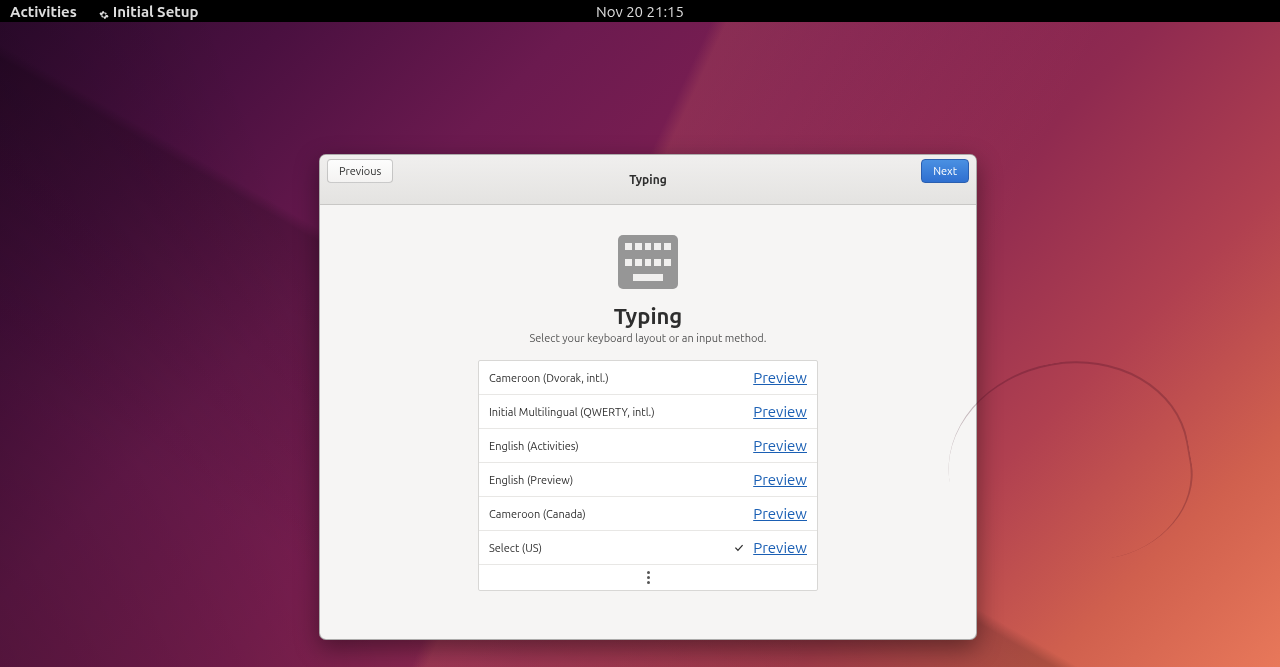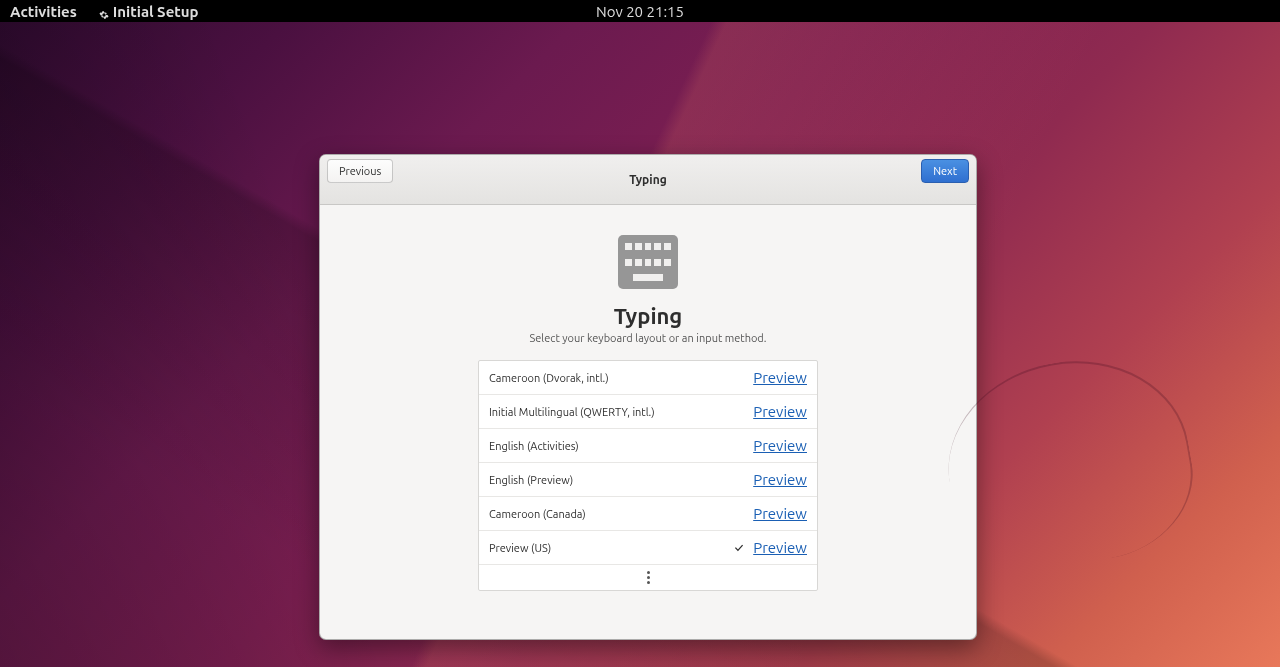--- a/index.html
+++ b/index.html
@@ -269,21 +269,21 @@
         </div>
         <div class="layout-row">
           <span class="layout-name">English (Preview)</span>
           <a class="preview-link">Preview</a>
         </div>
         <div class="layout-row">
           <span class="layout-name">Cameroon (Canada)</span>
           <a class="preview-link">Preview</a>
         </div>
         <div class="layout-row">
-          <span class="layout-name">Preview (US)</span>
+          <span class="layout-name">Select (US)</span>
           <span class="check">✓</span>
           <a class="preview-link">Preview</a>
         </div>
         <div class="layout-row more-row">
           <span class="vdots">
               <span></span>
               <span></span>
               <span></span>
             </span>
         </div>

